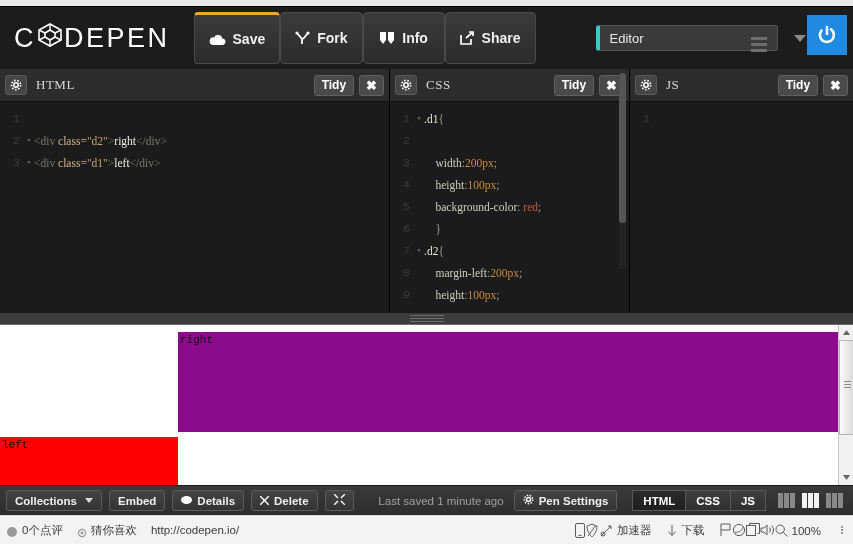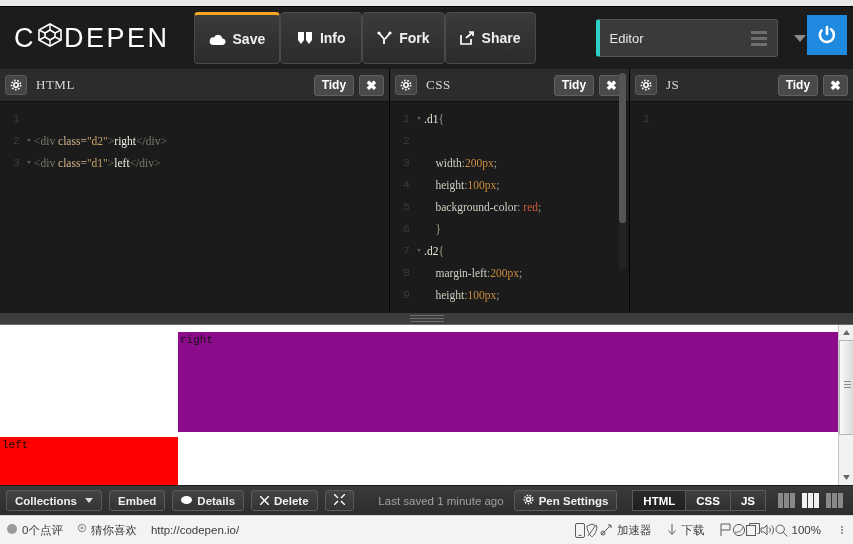--- a/index.html
+++ b/index.html
@@ -33,21 +33,21 @@
     border: 1px solid #4a4a4a; border-radius: 4px;
     color: #f0f0f0; font-size: 14px; font-weight: bold;
     display: flex; align-items: center; justify-content: center; gap: 7px;
     cursor: pointer;
   }
   .tbtn.save { border-top: 3px solid #f5a623; }
   .tbtn .ic { display:flex; align-items:center; }
 
   .editor-sel-wrap { margin-left: 60px; display:flex; align-items:center; }
   .editor-sel {
-    position: relative; width: 182px; height: 38px;
+    position: relative; width: 182px; height: 26px;
     background: #3a3a3a; border: 1px solid #555; border-radius: 3px;
     border-left: 4px solid #2fd0c8;
     display: flex; align-items: center; cursor: pointer;
   }
   .editor-sel .lbl { color: #e8e8e8; font-size: 13px; margin-left: 10px; }
   .editor-sel .bars { position: absolute; right: 10px; top: 11px; }
   .editor-sel .bars i { display: block; width: 16px; height: 3px; background: #6e6e6e; margin-bottom: 3px; }
   .caret-dn {
     margin-left: 16px; width: 0; height: 0;
     border-left: 6px solid transparent; border-right: 6px solid transparent;
@@ -174,21 +174,21 @@
   .lay i { background: #888; flex: 1; }
   .lay.sel i { background: #f2f2f2; }
 
   
   .statusbar {
     position: absolute; left: 0; top: 515px; width: 853px; height: 29px;
     background: #f3f3f3; border-top: 1px solid #d6d6d6;
     display: flex; align-items: center; padding: 0 6px;
     font-size: 11.5px; color: #3b3b3b;
   }
-  .st-item { display: flex; align-items: flex-start; gap: 4px; margin-right: 14px; white-space: nowrap; }
+  .st-item { display: flex; align-items: flex-end; gap: 4px; margin-right: 14px; white-space: nowrap; }
   .statusbar .spacer { flex: 1; }
   .st-right { display: flex; align-items: center; gap: 0; margin-right: 4px; }
   .st-ic { color: #5b5b5b; display:flex; align-items:center; }
   .url-txt { color: #3b3b3b; }
   .grip-dots { display:flex; flex-direction:column; gap:1px; margin-left:6px; }
   .grip-dots i { width:2px;height:2px;background:#9a9a9a; }
 
   .topstrip { position: absolute; left:0; top:0; width: 853px; height: 6px; background: #e8e8e8; }
 </style>
 </head>
@@ -220,36 +220,36 @@
       <div class="tbtn save">
         <span class="ic">
           <svg width="17" height="13" viewBox="0 0 17 13">
               <path d="M4 12h9a3.3 3.3 0 0 0 .3-6.6A4.4 4.4 0 0 0 5 4.4 3.6 3.6 0 0 0 4 12z" fill="#fff"></path>
             </svg>
         </span>
         <span>Save</span>
       </div>
       <div class="tbtn">
         <span class="ic">
-          <svg width="16" height="14" viewBox="0 0 16 14">
-              <path d="M1 1h6v8l-3 4-3-4z" fill="#fff"></path>
-              <path d="M9 1h6v8l-3 4-3-4z" fill="#fff"></path>
-            </svg>
-        </span>
-        <span>Info</span>
-      </div>
-      <div class="tbtn">
-        <span class="ic">
           <svg width="15" height="15" viewBox="0 0 15 15">
               <path d="M2 2l5 6v5M13 2L8 8" stroke="#fff" stroke-width="1.8" fill="none"></path>
               <circle cx="2" cy="2" r="1.6" fill="#fff"></circle>
               <circle cx="13" cy="2" r="1.6" fill="#fff"></circle>
             </svg>
         </span>
         <span>Fork</span>
+      </div>
+      <div class="tbtn">
+        <span class="ic">
+          <svg width="16" height="14" viewBox="0 0 16 14">
+              <path d="M1 1h6v8l-3 4-3-4z" fill="#fff"></path>
+              <path d="M9 1h6v8l-3 4-3-4z" fill="#fff"></path>
+            </svg>
+        </span>
+        <span>Info</span>
       </div>
       <div class="tbtn">
         <span class="ic">
           <svg width="15" height="14" viewBox="0 0 15 14">
               <path d="M1 4v9h10V8" stroke="#fff" stroke-width="1.7" fill="none"></path>
               <path d="M6 7L13 1M9 1h4v4" stroke="#fff" stroke-width="1.7" fill="none"></path>
             </svg>
         </span>
         <span>Share</span>
       </div>

